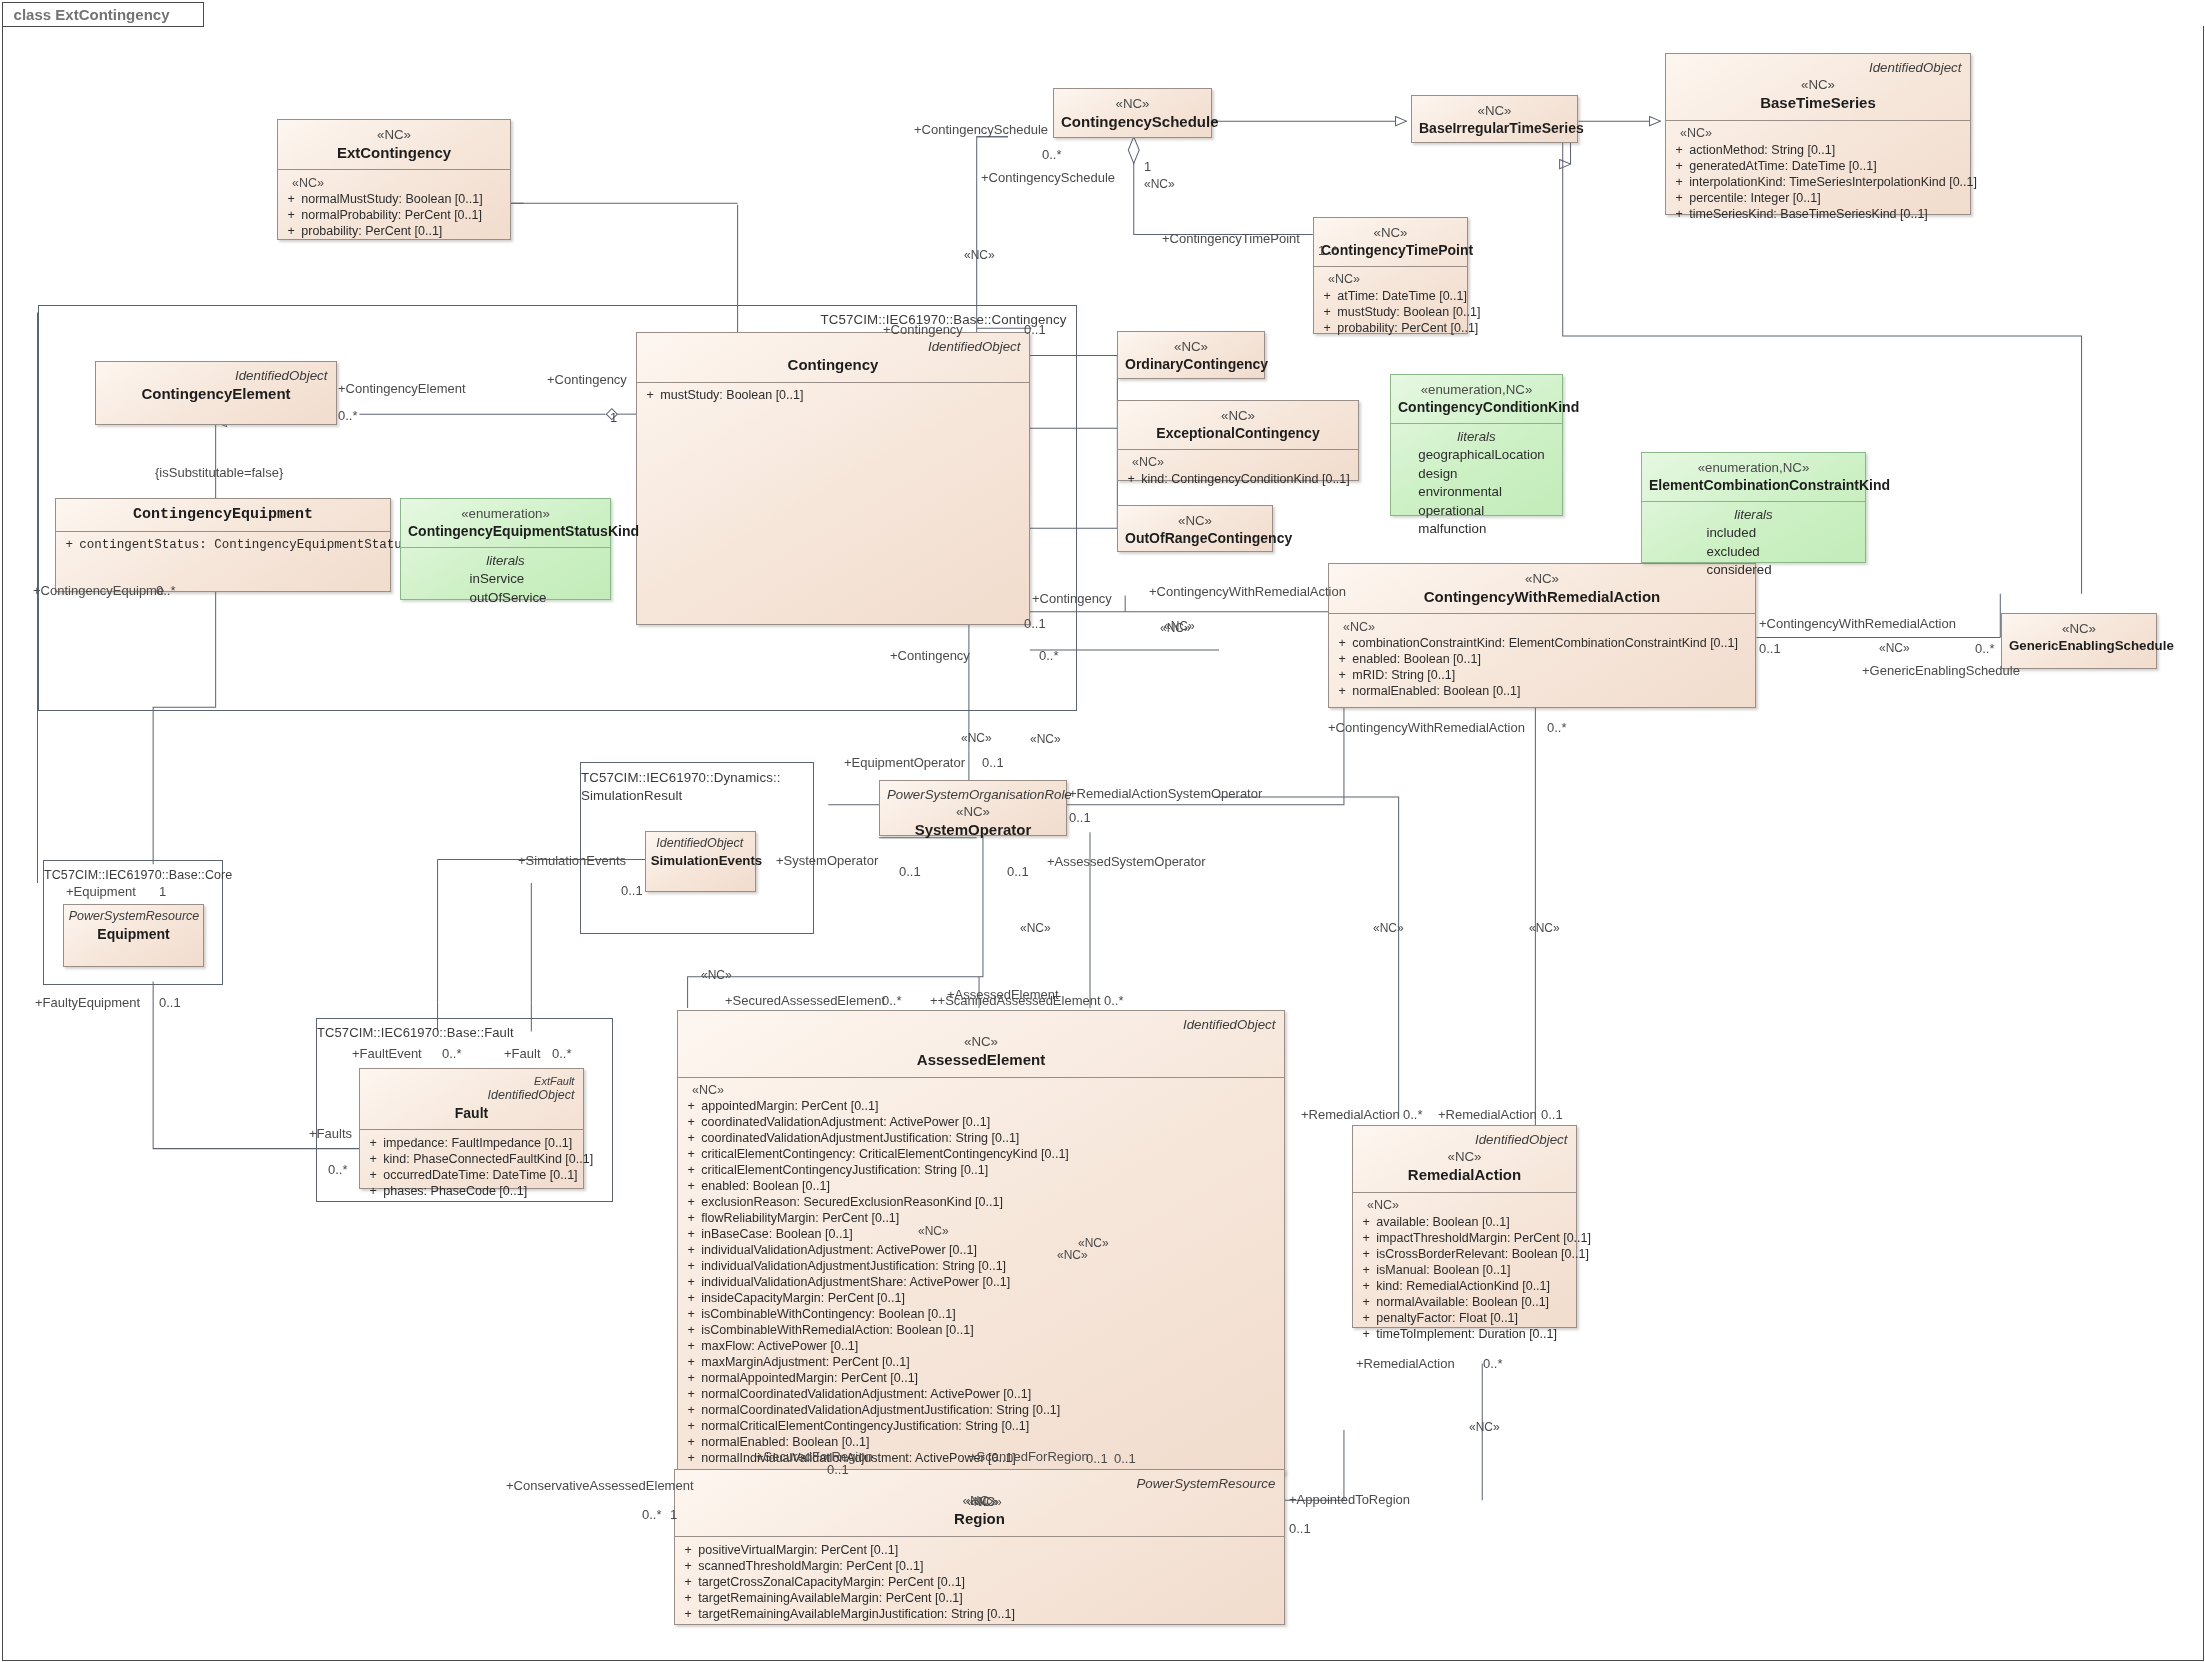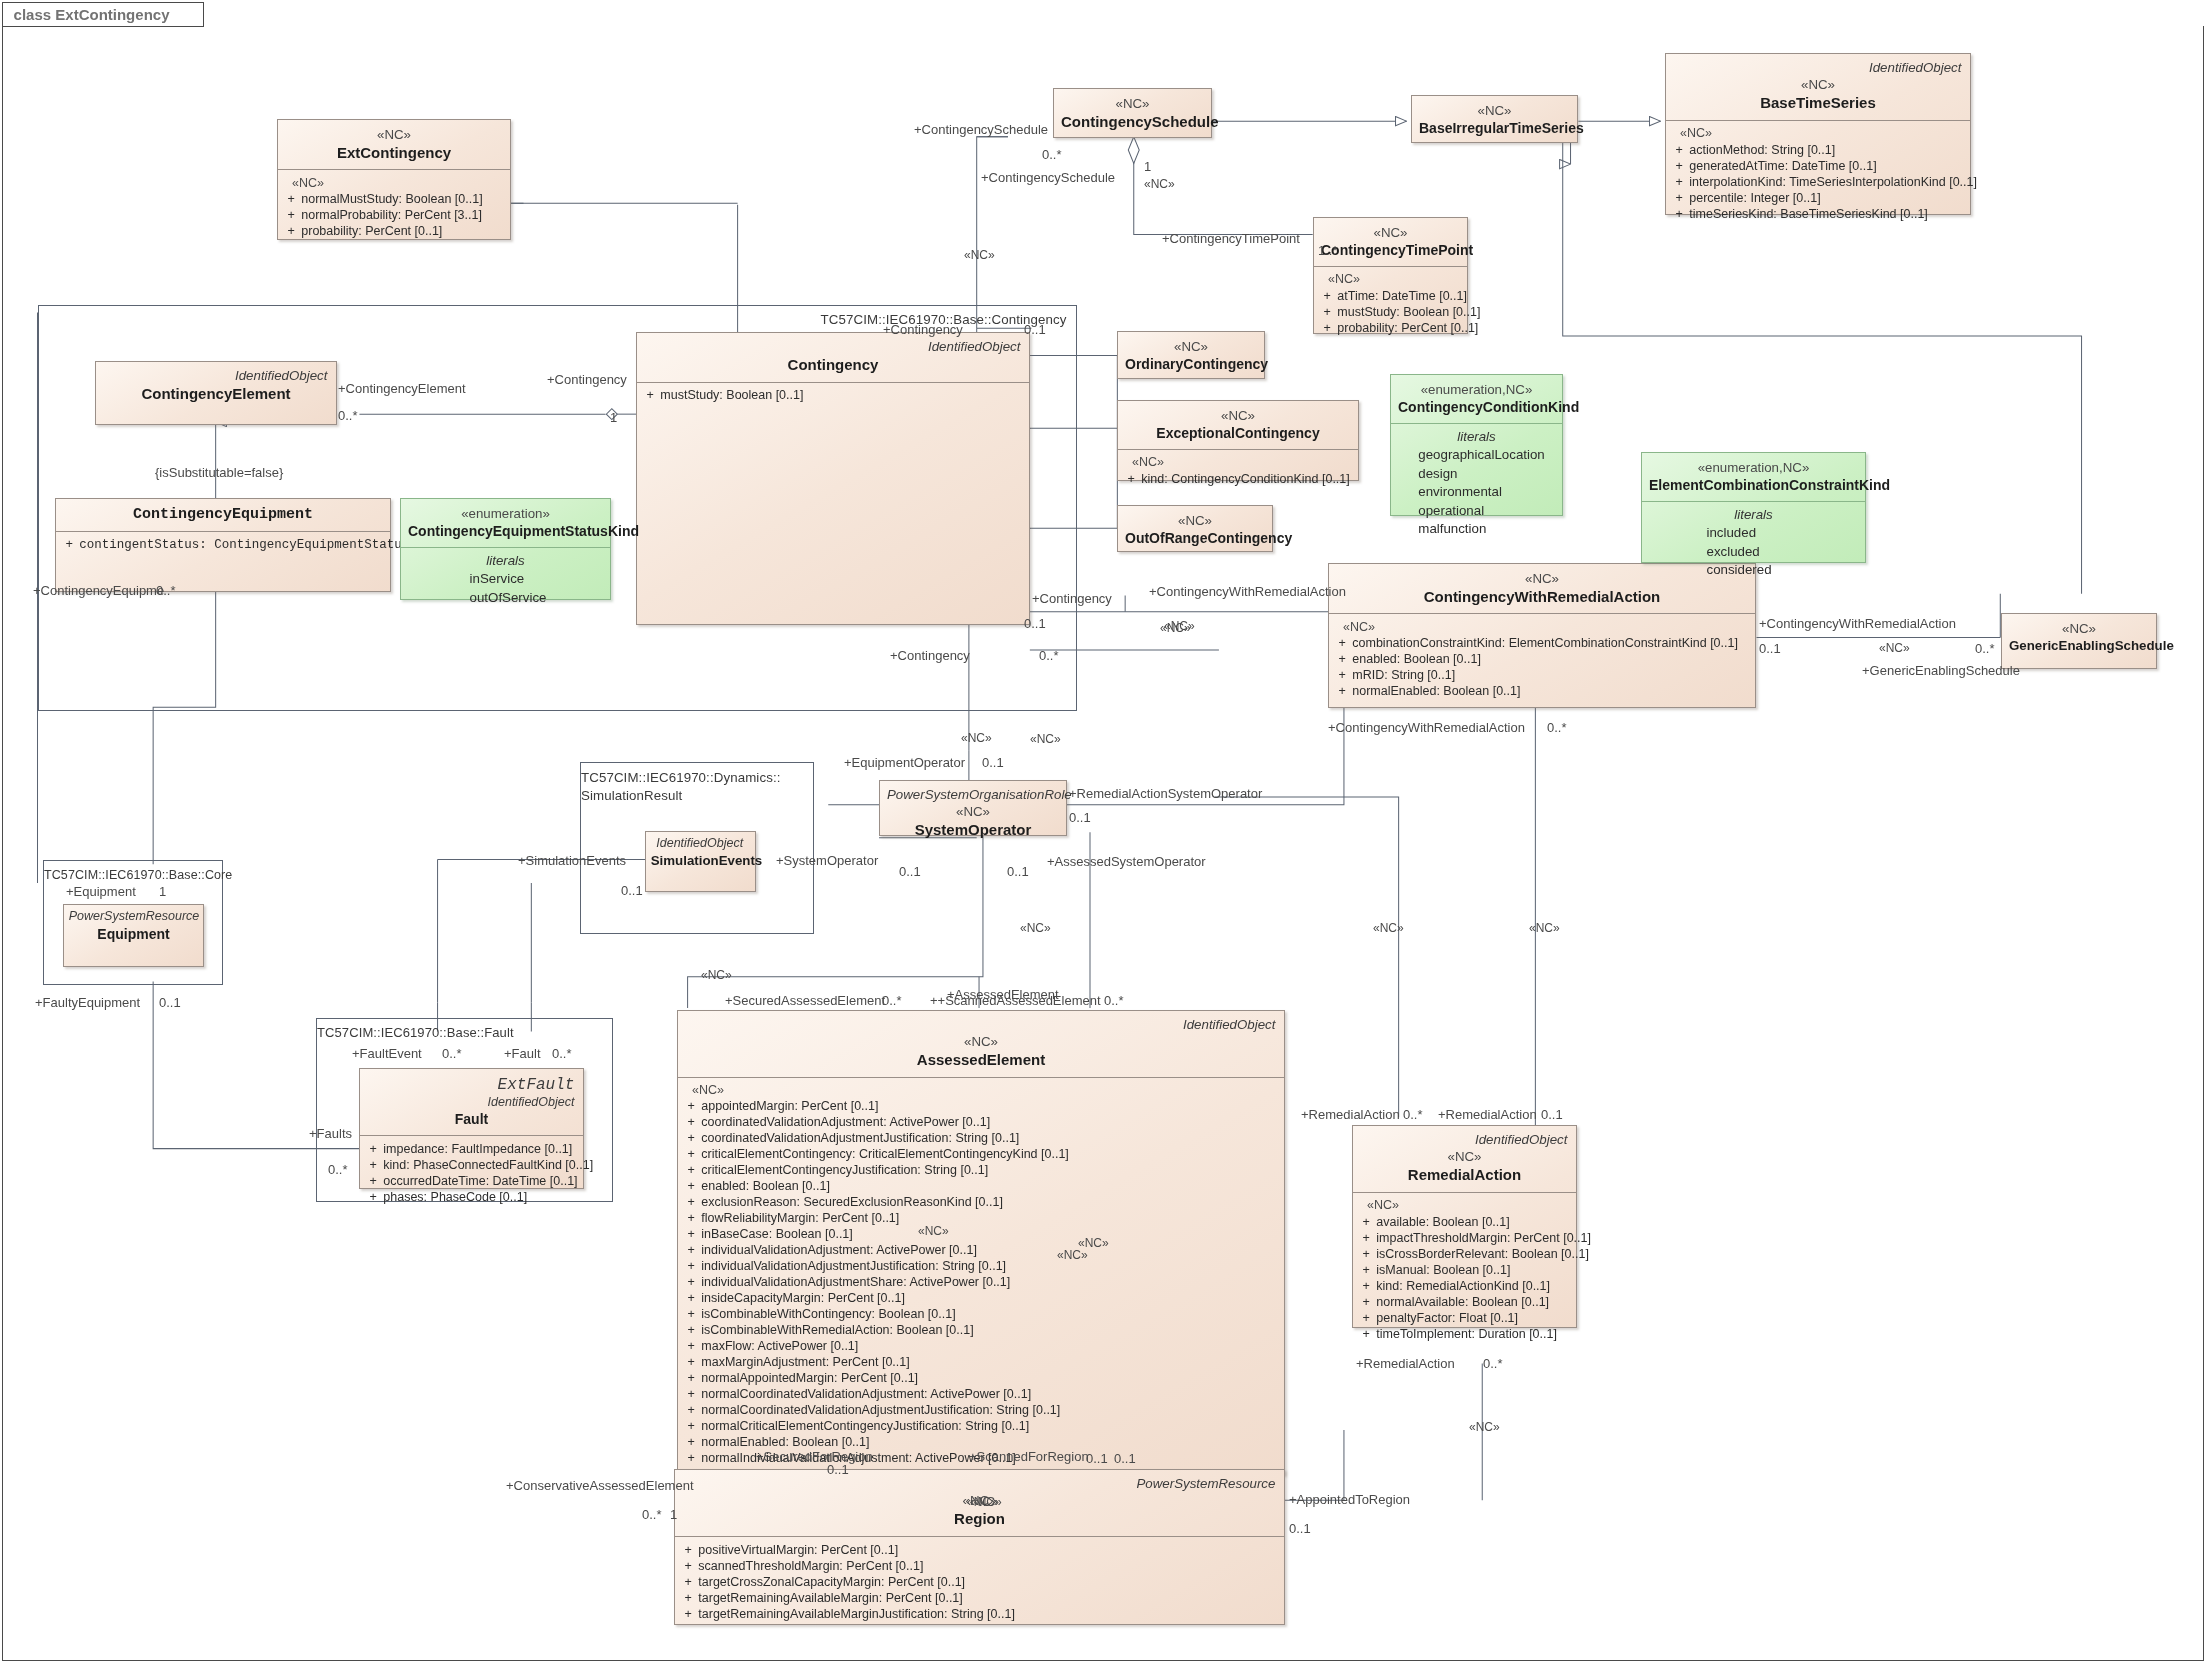--- a/index.html
+++ b/index.html
@@ -248,21 +248,21 @@
     </div>
     <div class="cls-sep"></div>
     <div class="cls-attrs">
       <div class="attr-stereo">«NC»</div>
       <div class="attr">
           <span class="vis">+</span>
           <span>normalMustStudy: Boolean [0..1]</span>
         </div>
       <div class="attr">
           <span class="vis">+</span>
-          <span>normalProbability: PerCent [3..1]</span>
+          <span>normalProbability: PerCent [0..1]</span>
         </div>
       <div class="attr">
           <span class="vis">+</span>
           <span>probability: PerCent [0..1]</span>
         </div>
     </div>
   </div>
 
   <div class="cls" style="left:1053px; top:88px; width:159px; height:50px;">
     <div class="cls-head">
@@ -447,21 +447,21 @@
 
   <div class="cls" style="left:63px; top:904px; width:141px; height:63px;">
     <div class="cls-head" style="padding:3.9px 4.7px;">
       <div class="cls-parent" style="text-align:center; font-size:12.5px;">PowerSystemResource</div>
       <div class="cls-name" style="font-size:14px;">Equipment</div>
     </div>
   </div>
 
   <div class="cls" style="left:359px; top:1068px; width:225px; height:121px;">
     <div class="cls-head">
-      <div class="cls-parent" style="font-size:16px;font-family:Liberation Mono, monospace;">ExtFault</div>
+      <div class="cls-parent" style="font-size:11px;">ExtFault</div>
       <div class="cls-parent" style="font-size:12.5px;">IdentifiedObject</div>
       <div class="cls-name" style="font-size:14px;">Fault</div>
     </div>
     <div class="cls-sep"></div>
     <div class="cls-attrs">
       <div class="attr">
           <span class="vis">+</span>
           <span>impedance: FaultImpedance [0..1]</span>
         </div>
       <div class="attr">

